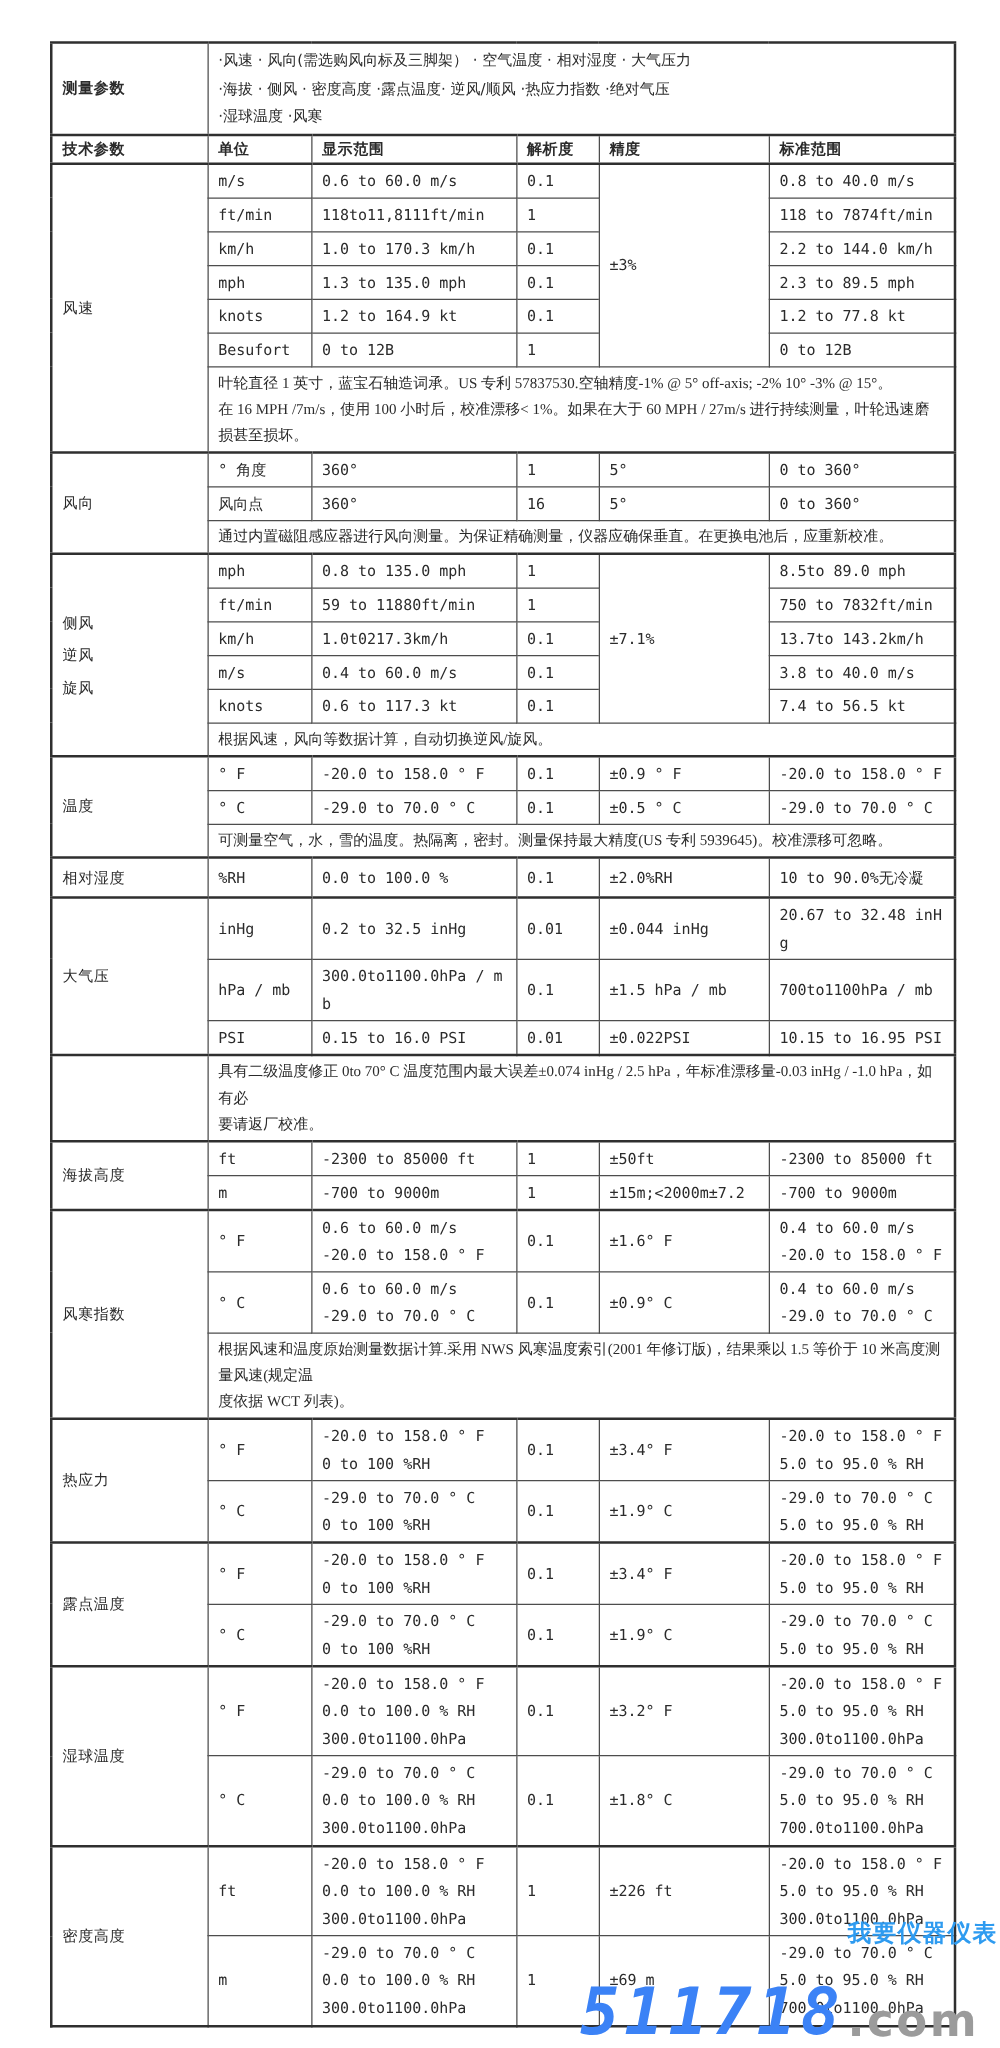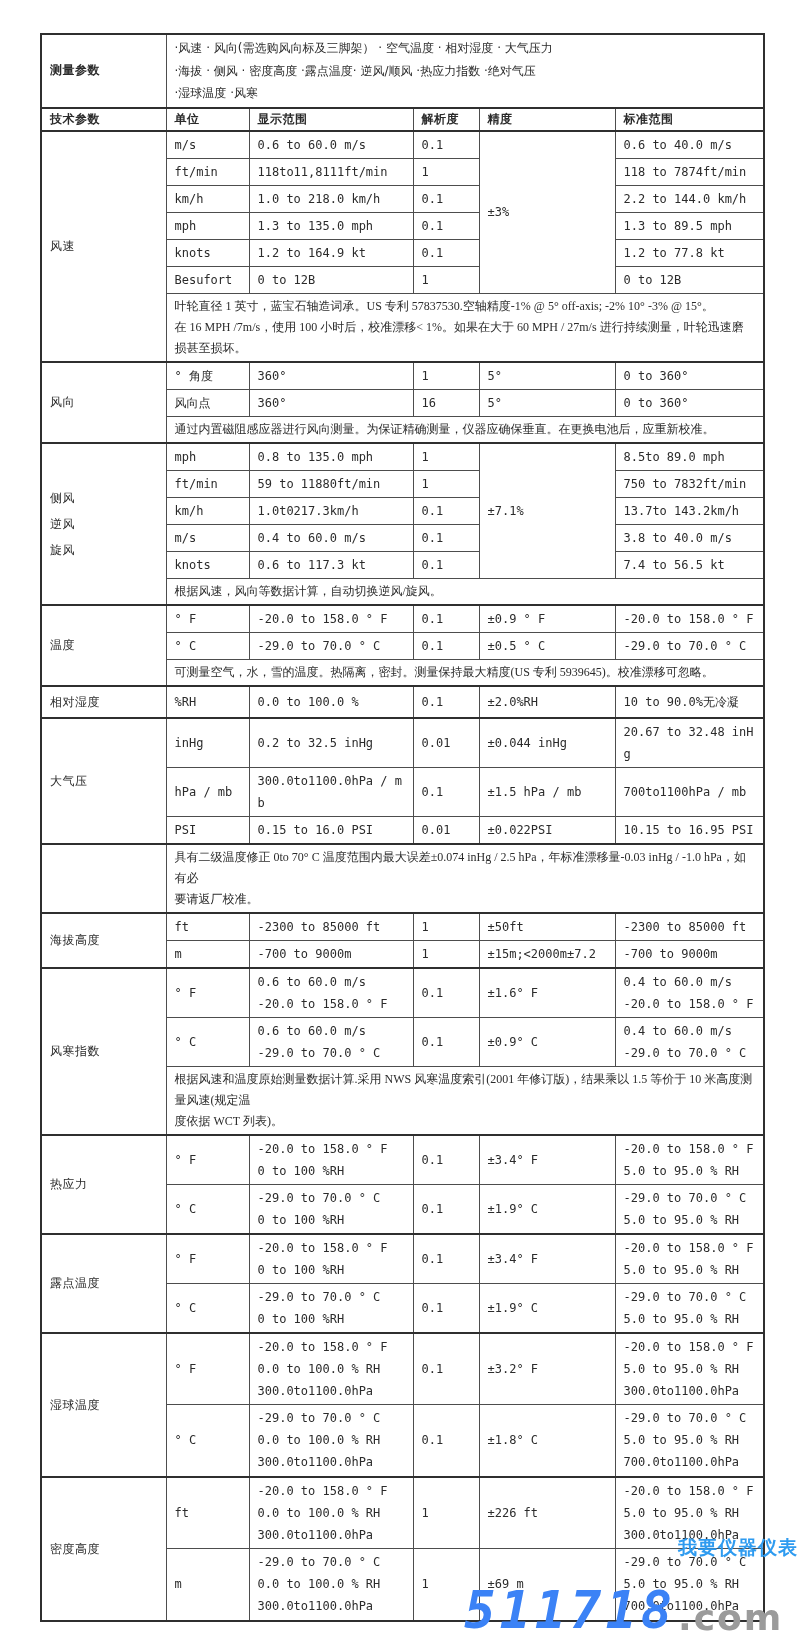--- a/index.html
+++ b/index.html
@@ -73,21 +73,21 @@
           <td class="val">
             <div>0.6 to 60.0 m/s</div>
           </td>
           <td class="res">
             <div>0.1</div>
           </td>
           <td class="acc" rowspan="6">
             <div>±3%</div>
           </td>
           <td class="val">
-            <div>0.6 to 40.0 m/s</div>
+            <div>0.8 to 40.0 m/s</div>
           </td>
         </tr>
         <tr class="r1">
           <td class="val">
             <div>ft/min</div>
           </td>
           <td class="val">
             <div>118to11,8111ft/min</div>
           </td>
           <td class="res">
@@ -95,41 +95,41 @@
           </td>
           <td class="val">
             <div>118 to 7874ft/min</div>
           </td>
         </tr>
         <tr class="r1">
           <td class="val">
             <div>km/h</div>
           </td>
           <td class="val">
-            <div>1.0 to 218.0 km/h</div>
+            <div>1.0 to 170.3 km/h</div>
           </td>
           <td class="res">
             <div>0.1</div>
           </td>
           <td class="val">
             <div>2.2 to 144.0 km/h</div>
           </td>
         </tr>
         <tr class="r1">
           <td class="val">
             <div>mph</div>
           </td>
           <td class="val">
             <div>1.3 to 135.0 mph</div>
           </td>
           <td class="res">
             <div>0.1</div>
           </td>
           <td class="val">
-            <div>1.3 to 89.5 mph</div>
+            <div>2.3 to 89.5 mph</div>
           </td>
         </tr>
         <tr class="r1">
           <td class="val">
             <div>knots</div>
           </td>
           <td class="val">
             <div>1.2 to 164.9 kt</div>
           </td>
           <td class="res">

